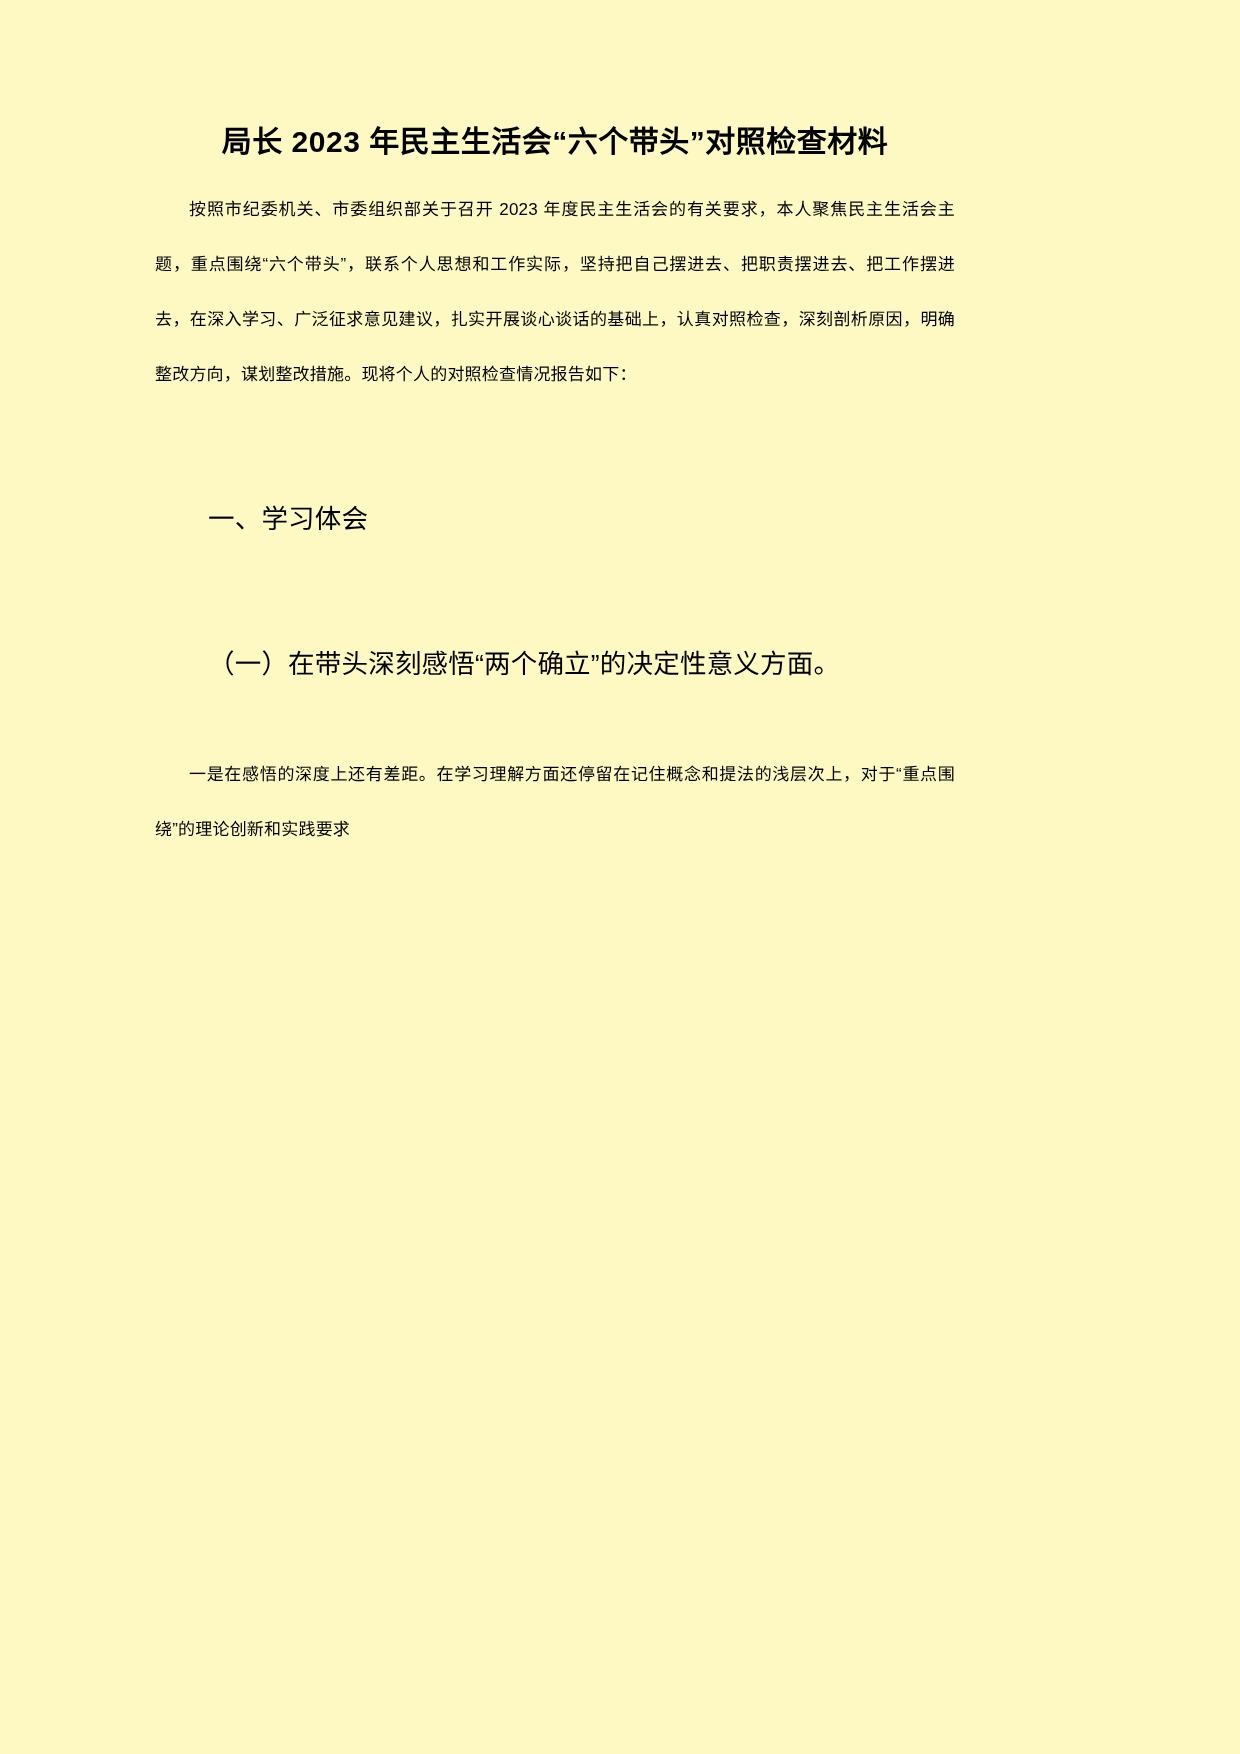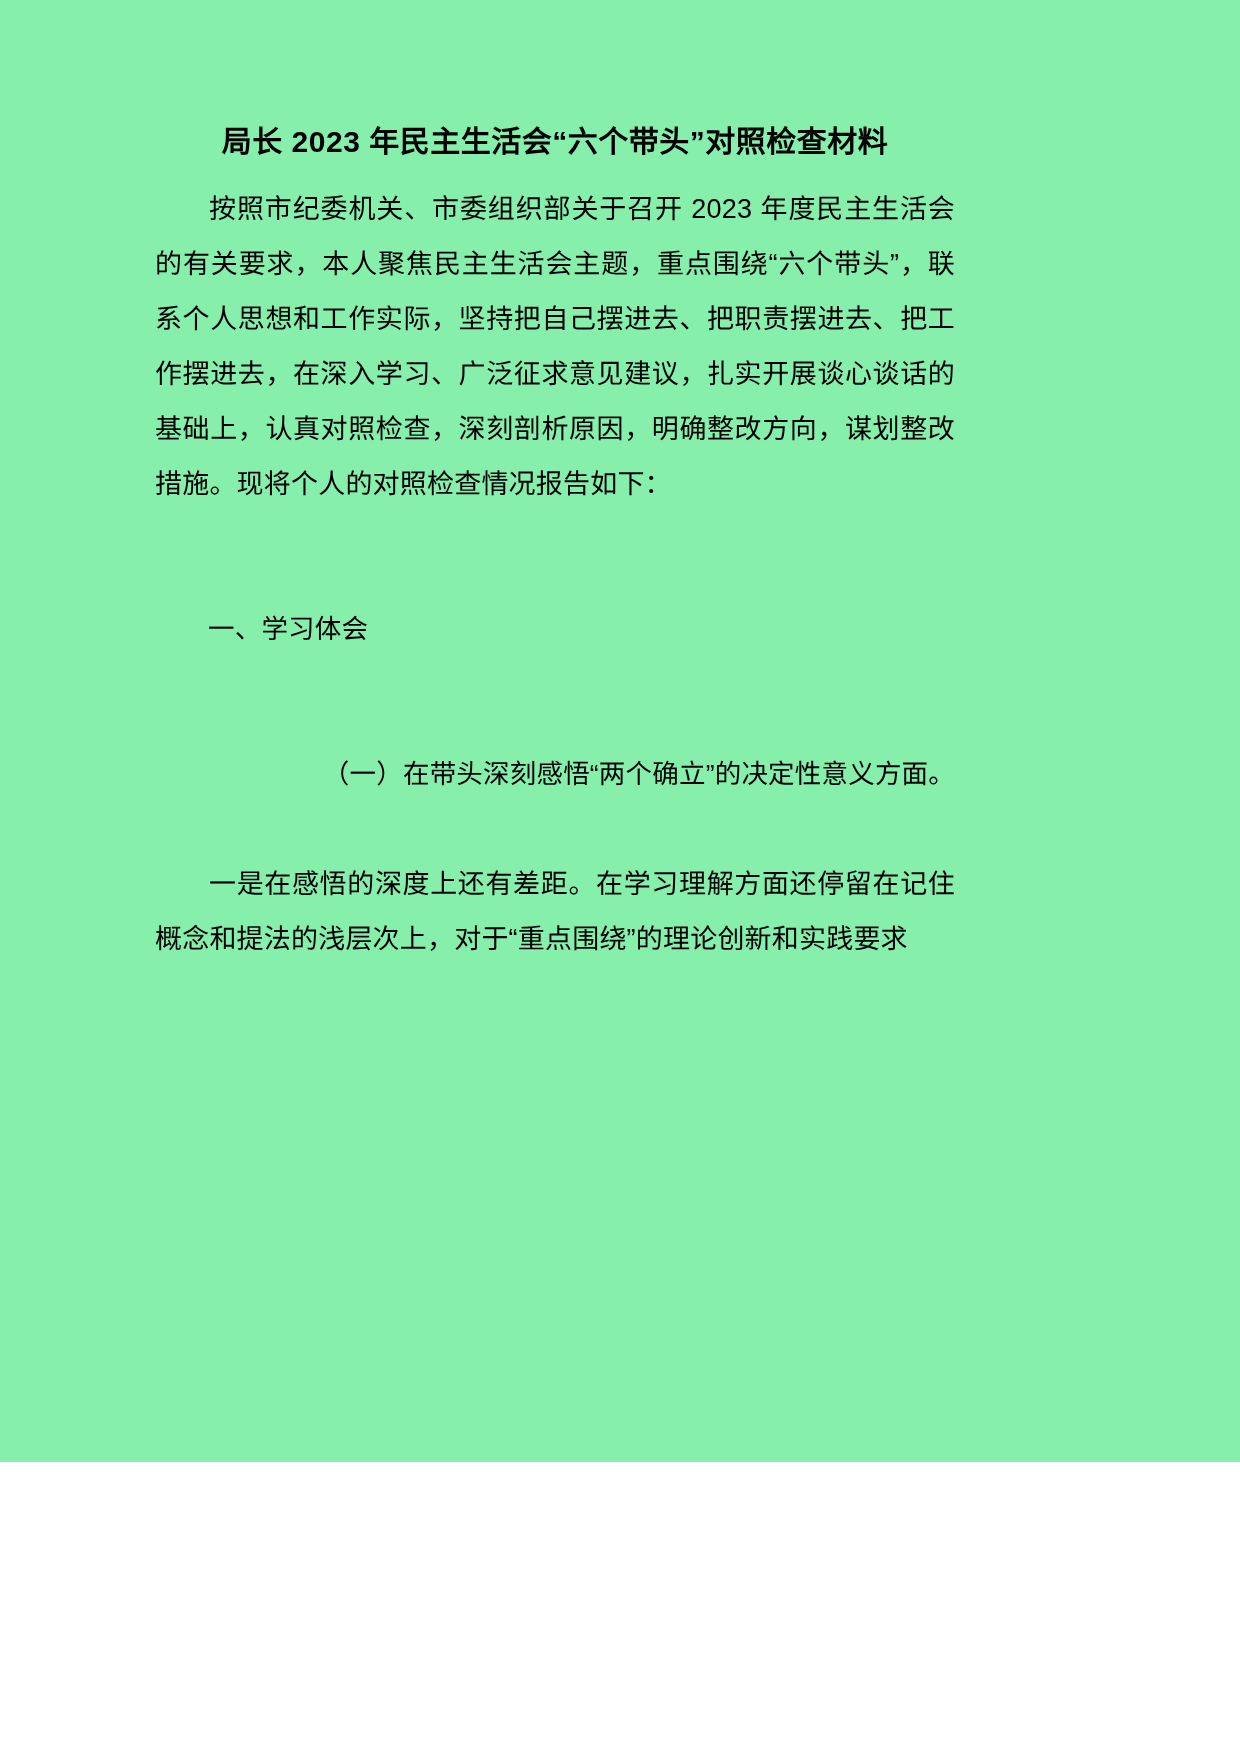--- a/index.html
+++ b/index.html
@@ -9,23 +9,23 @@
     background: #ffffff;
   }
   body {
     font-family: "Liberation Sans", "DejaVu Sans", sans-serif;
     color: #000000;
     -webkit-font-smoothing: antialiased;
   }
   .page {
     position: relative;
     width: 1240px;
-    height: 1462px;
+    height: 1754px;
     margin: 0 auto;
-    background: #86efac;
+    background: #fef9c3;
     overflow: hidden;
     box-sizing: border-box;
   }
   .content {
     position: absolute;
     left: 155px;
     top: 120px;
     width: 800px;
   }
 
@@ -36,21 +36,21 @@
     line-height: 1.45;
     letter-spacing: 0.5px;
     text-align: center;
     margin: 0 0 10px 0;
     padding: 0;
     white-space: nowrap;
   }
 
   
   .para {
-    font-size: 27px;
+    font-size: 17px;
     font-weight: 400;
     line-height: 55px;
     text-align: justify;
     text-justify: inter-ideograph;
     text-indent: 2em;
     margin: 0;
     padding: 0;
     letter-spacing: 0.2px;
   }
   .para.lead {
@@ -70,21 +70,20 @@
 
   
   .sub-heading {
     font-size: 26.5px;
     font-weight: 400;
     line-height: 55px;
     text-indent: 2em;
     margin: 0;
     padding: 0;
     letter-spacing: 0.2px;
-    text-align: right;
   }
 
   
   .spacer-lg { height: 90px; }
   .spacer-md { height: 55px; }
 
   
   .para.clipped {
     max-height: 170px;
     overflow: hidden;

